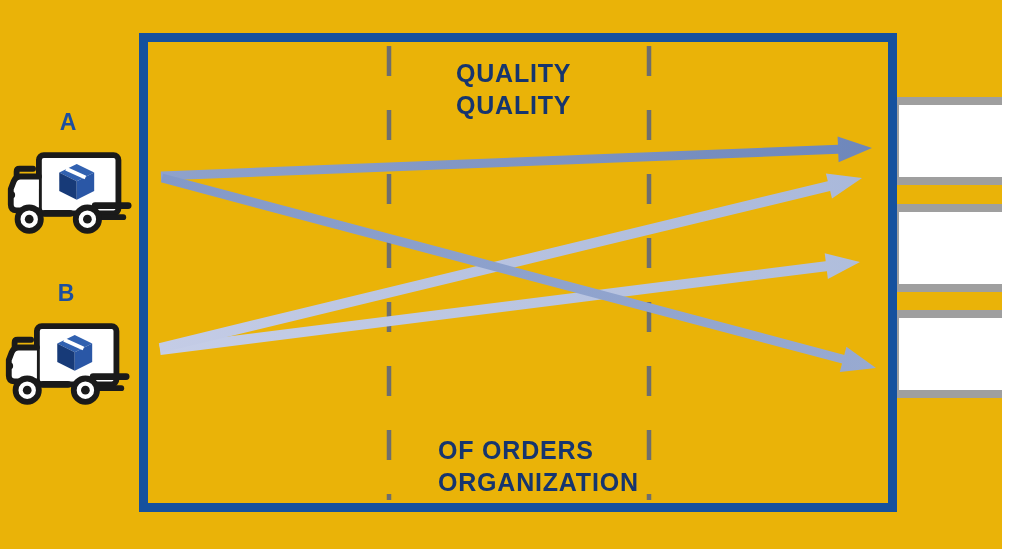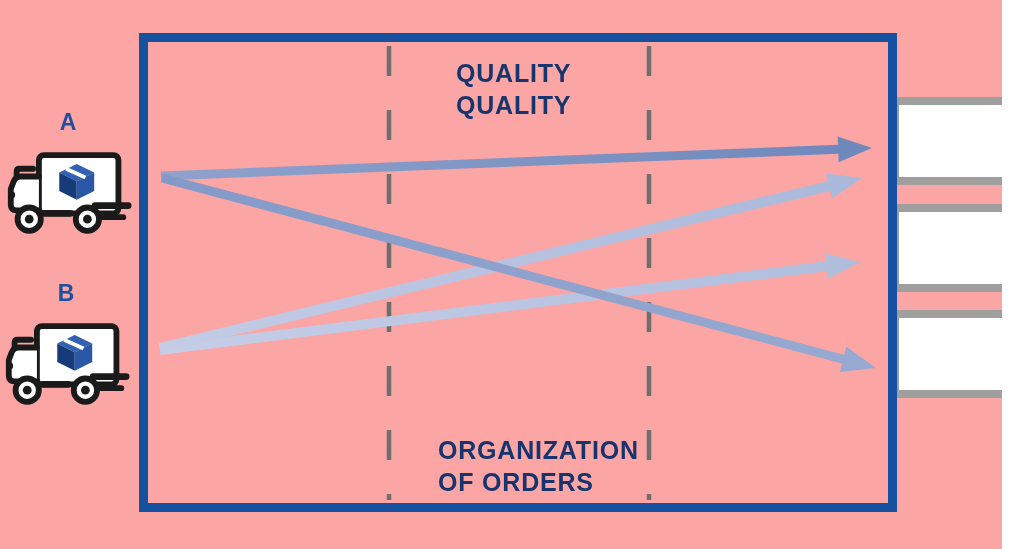--- a/index.html
+++ b/index.html
@@ -1,17 +1,17 @@
 <!DOCTYPE html>
 <html><head>
 <meta charset="utf-8">
 <style>
   html,body{margin:0;padding:0;background:#ffffff;}
   body{font-family:"Liberation Sans","DejaVu Sans",sans-serif;}
-  #canvas{position:relative;width:1002px;height:549px;background:#fca5a5;overflow:hidden;text-decoration:underline;}
+  #canvas{position:relative;width:1002px;height:549px;background:#eab308;overflow:hidden;text-decoration:underline;}
 
   
   .slot{position:absolute;left:891px;width:113px;height:72px;
         background:#ffffff;border:8px solid #9f9f9f;z-index:1;}
 
   
   .frame{position:absolute;left:139px;top:33px;width:740px;height:461px;
          border:9px solid #15519e;background:transparent;z-index:2;}
 
   
@@ -85,22 +85,22 @@
       <line x1="162" y1="178" x2="848" y2="360.5" stroke="url(#gAdn)" stroke-width="9"></line>
       <polygon points="839.8,371.9 846.4,346.8 876,368" fill="url(#gAdn)"></polygon>
     </g>
   </svg>
 
   <div class="stage-label stage-top">
     <div>QUALITY</div>
     <div>QUALITY</div>
   </div>
   <div class="stage-label stage-bottom">
+    <div>OF ORDERS</div>
     <div>ORGANIZATION</div>
-    <div>OF ORDERS</div>
   </div>
 
   <div class="truck-group truck-a">
     <div class="truck-label">A</div>
     <svg class="truck-svg" viewBox="0 0 132 88">
       <g stroke="#1a1a1a" stroke-width="6" fill="none" stroke-linejoin="round" stroke-linecap="round">
         <rect x="36" y="6" width="82" height="60" rx="5" fill="#ffffff"></rect>
         <path d="M30 20 H16 Q13 20 13 23 V28"></path>
         <path d="M36 28 H17 Q12 28 10 33 L7 41 V57 Q7 63 13 63 H36" fill="#ffffff"></path>
         <line x1="42" y1="66" x2="68" y2="66" stroke-width="7"></line>

